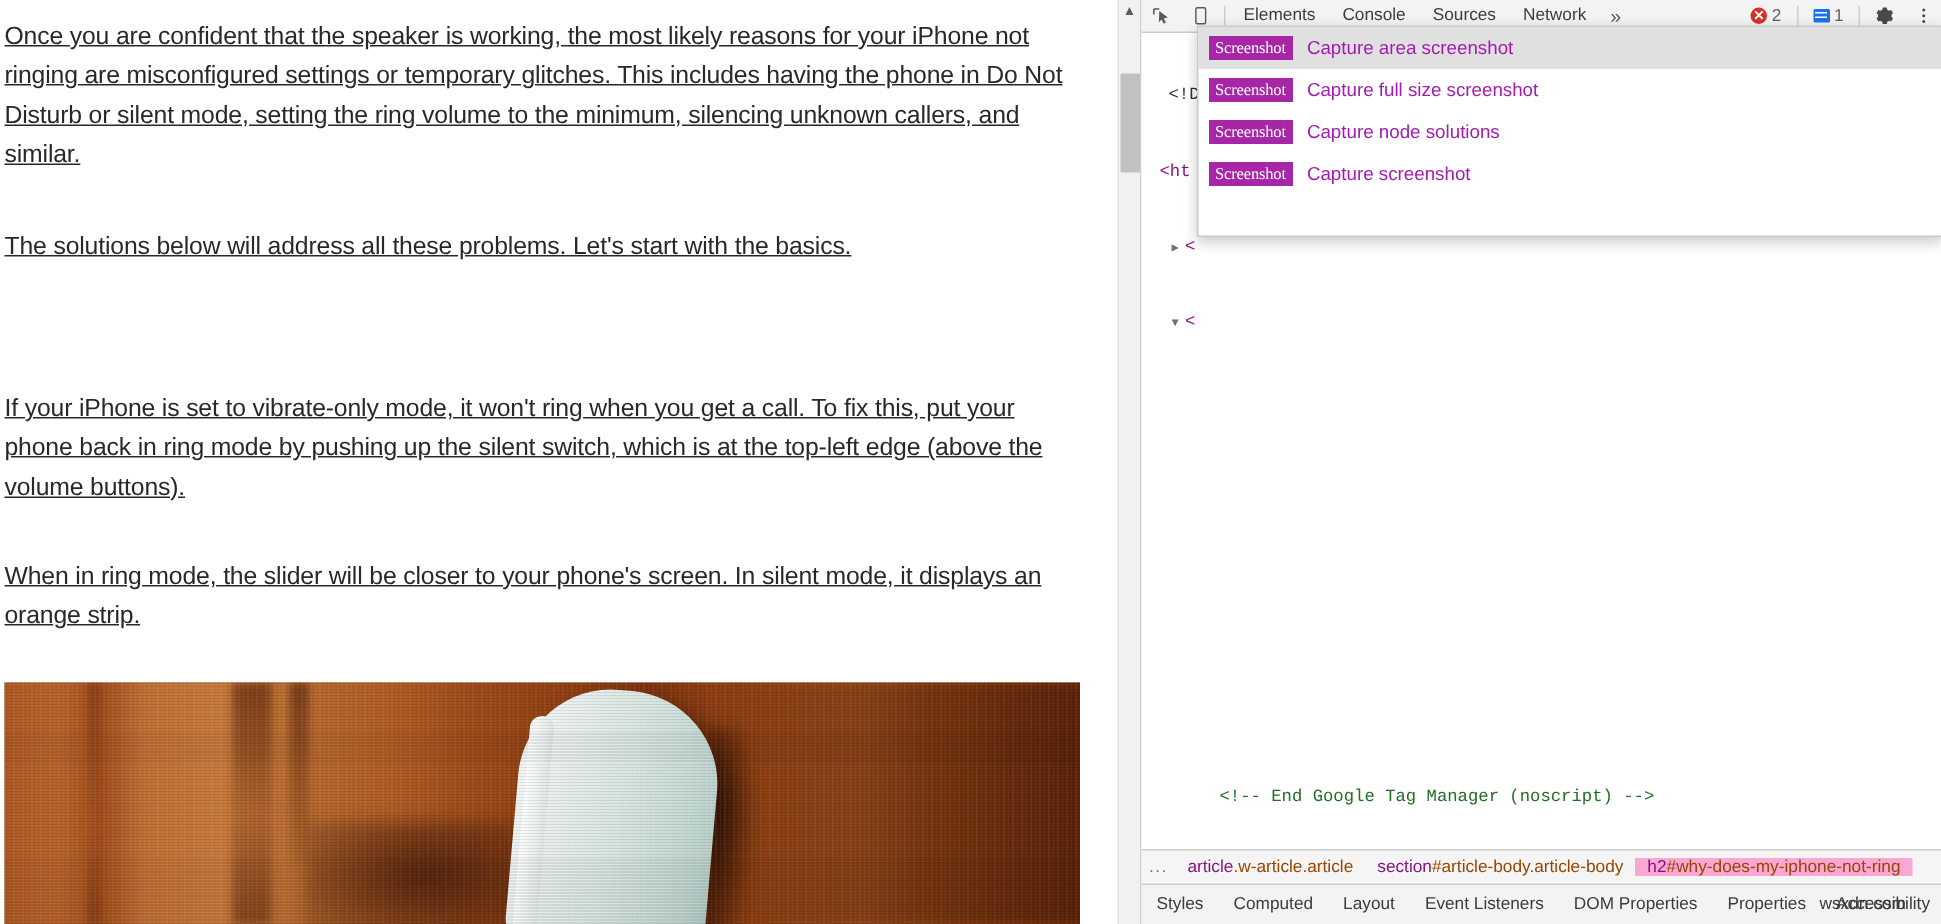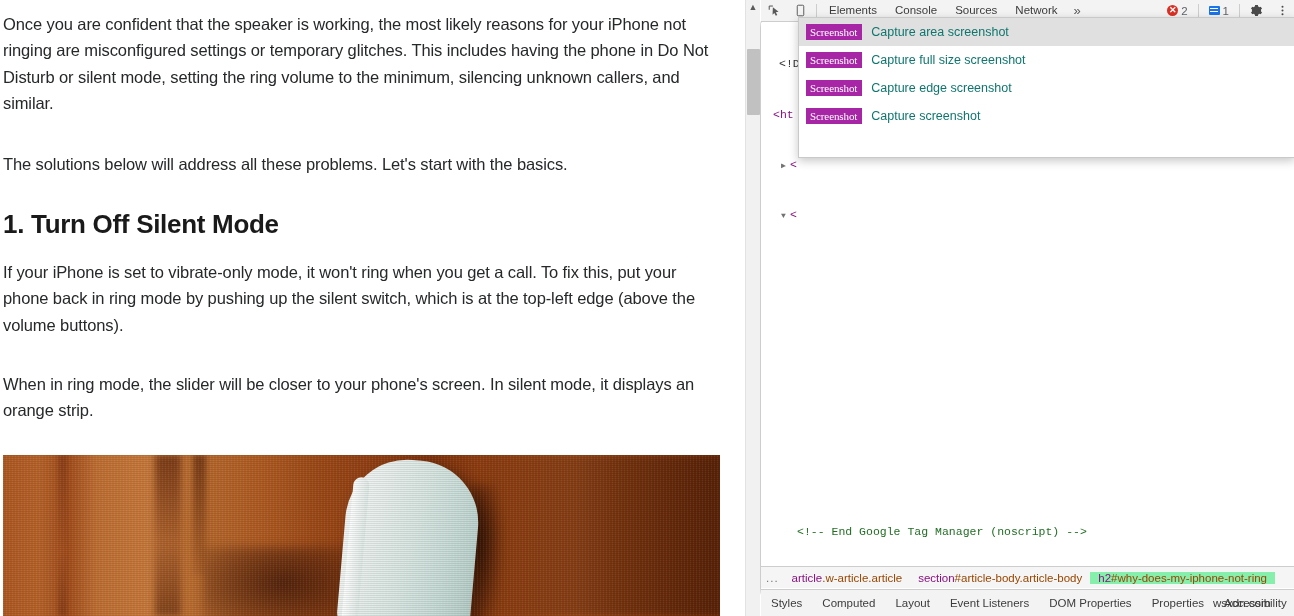--- a/index.html
+++ b/index.html
@@ -15,21 +15,21 @@
     position:absolute; left:0; top:0; width:760px; height:616px;
     background:#fff; overflow:hidden;
   }
   #article {
     position:absolute; left:0; top:0; width:745px; height:616px;
     padding:0 20px 0 2px;
   }
   .p {
     font-family:"Liberation Sans Narrow","Liberation Sans", sans-serif;
     font-size:16.5px; line-height:26.3px; color:#26282a;
-    letter-spacing:-0.1px; width:718px;
+    letter-spacing:-0.1px; width:718px;text-decoration:underline;
   }
   .p1 { position:absolute; left:3px; top:11px; }
   .p2 { position:absolute; left:3px; top:151px; }
   .h2 {
     position:absolute; left:3px; top:207px; width:718px;
     font-family:"Liberation Sans Narrow","Liberation Sans", sans-serif;
     font-size:26px; font-weight:bold; color:#1a1a1a;
     letter-spacing:-0.3px; line-height:34px;
   }
   .p3 { position:absolute; left:3px; top:259px; }
@@ -114,21 +114,20 @@
   #pg-scroll .thumb {
     position:absolute; left:1px; top:49px; width:13px; height:66px;
     background:#c1c1c1; border-radius:1px;
   }
 
   
   #devtools {
     position:absolute; left:760px; top:0; width:534px; height:616px;
     background:#ffffff; border-left:1px solid #cdcdcd;
     font-family:"Liberation Sans", sans-serif;
-    border-radius:28px;
   }
 
   
   #dt-toolbar {
     position:relative; height:22px; width:534px;
     background:#f3f3f3; border-bottom:1px solid #cdcdcd;
     display:flex; align-items:center;
   }
   .tb-icon {
     width:26px; height:21px; display:flex; align-items:center;
@@ -195,37 +194,37 @@
     cursor:pointer;
   }
   .pal-row.active { background:#e0e0e0; }
   .pal-badge {
     font-family:"Liberation Serif","DejaVu Serif", serif;
     font-size:11px; font-weight:normal; color:#ffffff;
     background:#a626a6; padding:1.5px 5px 1.5px 4px;
     letter-spacing:-0.1px; line-height:13px;
   }
   .pal-label {
-    font-size:12.5px; color:#0f766e; margin-left:9px;
+    font-size:12.5px; color:#a21caf; margin-left:9px;
     font-family:"Liberation Sans", sans-serif;
   }
 
   
   #crumbs {
     position:absolute; left:0; top:566px; width:534px; height:22px;
     background:#f5f5f5; border-top:1px solid #cdcdcd;
     display:flex; align-items:center; overflow:hidden;
     font-family:"Liberation Sans", sans-serif; font-size:11.5px;
   }
   .crumb { padding:0 8px; white-space:nowrap; cursor:pointer; color:#5a5a5a; }
   .crumb.ell { color:#757575; letter-spacing:1px; padding:0 5px; }
   .crumb .c-tag { color:#881280; }
   .crumb .c-id  { color:#994500; }
   .crumb .c-cls { color:#994500;text-align:right; }
-  .crumb.selected { background:#86efac; }
+  .crumb.selected { background:#f9a8d4; }
 
   
   #bottom-tabs {
     position:absolute; left:0; top:589px; width:534px; height:27px;
     background:#f3f3f3; border-top:1px solid #cdcdcd;
     display:flex; align-items:flex-end; overflow:hidden;
   }
   .b-tab {
     font-size:11.5px; color:#3c3c3c; padding:0 10px; cursor:pointer;
     white-space:nowrap; line-height:26px;
@@ -240,21 +239,20 @@
 </style>
 </head>
 <body>
 
 <div id="root">
 
   <div id="page">
     <div id="article">
       <p class="p p1">Once you are confident that the speaker is working, the most likely reasons for your iPhone not ringing are misconfigured settings or temporary glitches. This includes having the phone in Do Not Disturb or silent mode, setting the ring volume to the minimum, silencing unknown callers, and similar.</p>
       <p class="p p2">The solutions below will address all these problems. Let's start with the basics.</p>
-      <h2 class="h2">1. Turn Off Silent Mode</h2>
       <p class="p p3">If your iPhone is set to vibrate-only mode, it won't ring when you get a call. To fix this, put your phone back in ring mode by pushing up the silent switch, which is at the top-left edge (above the volume buttons).</p>
       <p class="p p4">When in ring mode, the slider will be closer to your phone's screen. In silent mode, it displays an orange strip.</p>
 
       <div id="photo">
         <div class="wood"></div>
         <div class="streak1"></div>
         <div class="streak2"></div>
         <div class="streak3"></div>
         <div class="dark-blob"></div>
         <div class="dark-right"></div>
@@ -324,21 +322,21 @@
       <div class="dl" style="padding-left:18px"><span class="punc">&lt;!D</span></div>
       <div class="dl" style="padding-left:12px"><span class="tag">&lt;ht</span></div>
       <div class="dl" style="padding-left:20px"><span class="tri">▶</span><span class="tag">&lt;</span></div>
       <div class="dl" style="padding-left:20px"><span class="tri">▼</span><span class="tag">&lt;</span></div>
       <div class="dl" style="height:16.7px"></div>
       <div class="dl" style="padding-left:27px"></div>
       <div class="dl" style="padding-left:27px"></div>
       <div class="dl" style="padding-left:27px"></div>
       <div class="dl" style="padding-left:27px"></div>
 
-      <div class="dl" style="padding-left:36px"><span class="cmt">&lt;!-- End Google Tag Manager (noscript) --&gt;</span></div>
+      <div class="dl" style="padding-left:52px"><span class="cmt">&lt;!-- End Google Tag Manager (noscript) --&gt;</span></div>
       
       
       
       
       
       
       
       
       
       
@@ -363,21 +361,21 @@
       <div class="pal-row active">
         <span class="pal-badge">Screenshot</span>
         <span class="pal-label">Capture area screenshot</span>
       </div>
       <div class="pal-row">
         <span class="pal-badge">Screenshot</span>
         <span class="pal-label">Capture full size screenshot</span>
       </div>
       <div class="pal-row">
         <span class="pal-badge">Screenshot</span>
-        <span class="pal-label">Capture edge screenshot</span>
+        <span class="pal-label">Capture node solutions</span>
       </div>
       <div class="pal-row">
         <span class="pal-badge">Screenshot</span>
         <span class="pal-label">Capture screenshot</span>
       </div>
     </div>
 
     <div id="crumbs">
       <span class="crumb ell">...</span>
       <span class="crumb"><span class="c-tag">article</span><span class="c-cls">.w-article.article</span></span>

